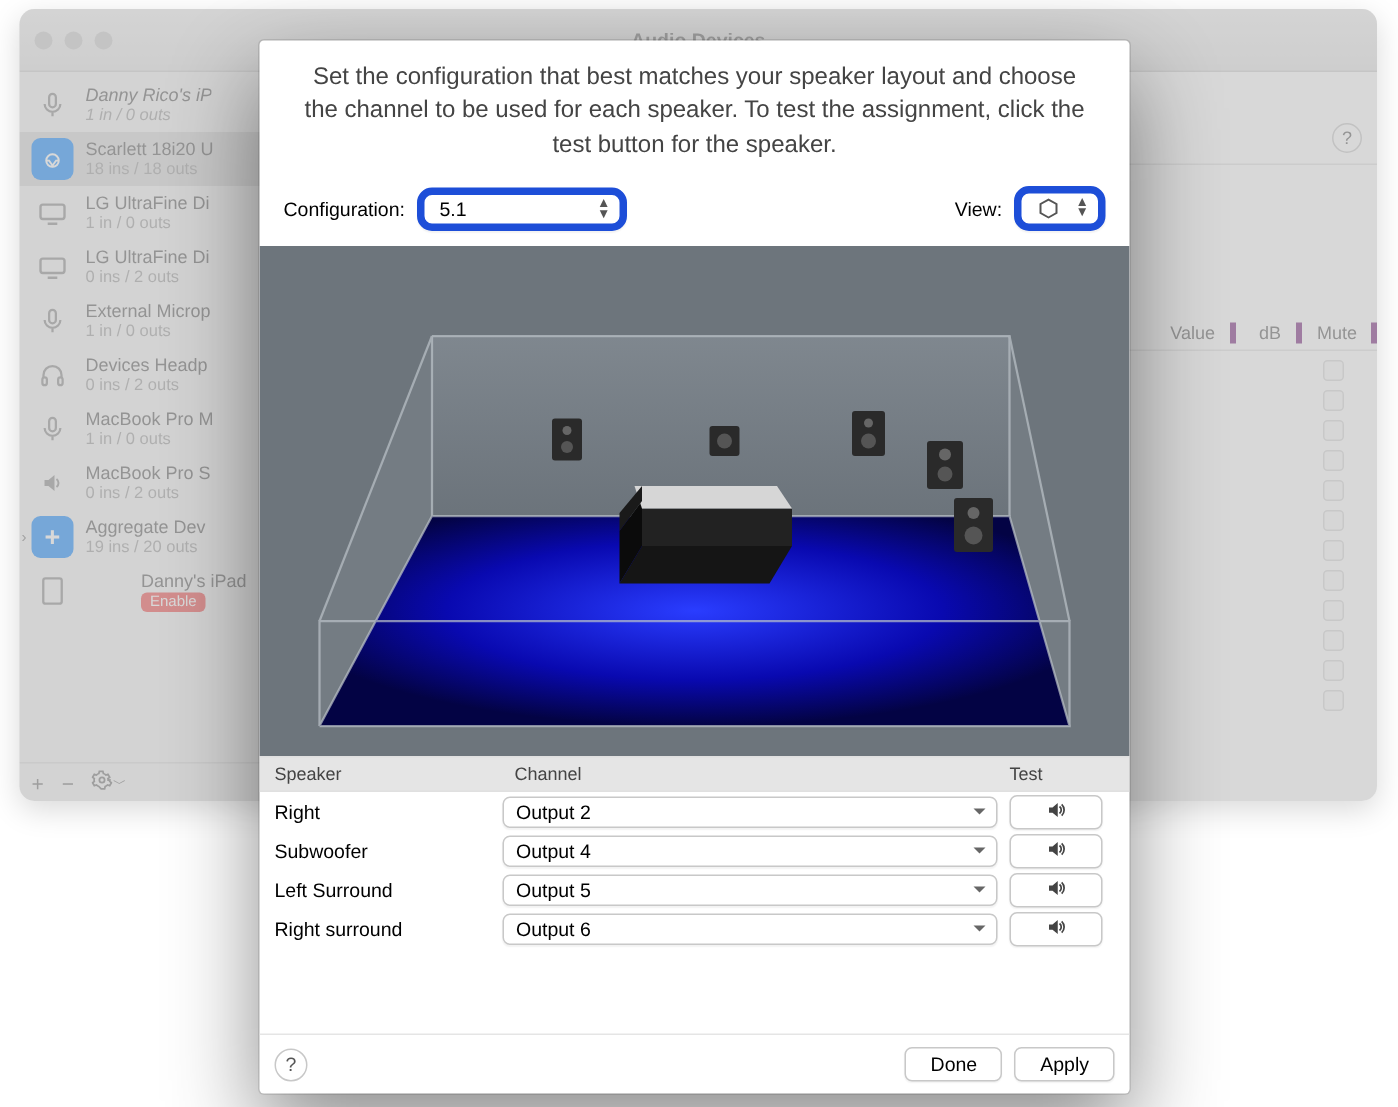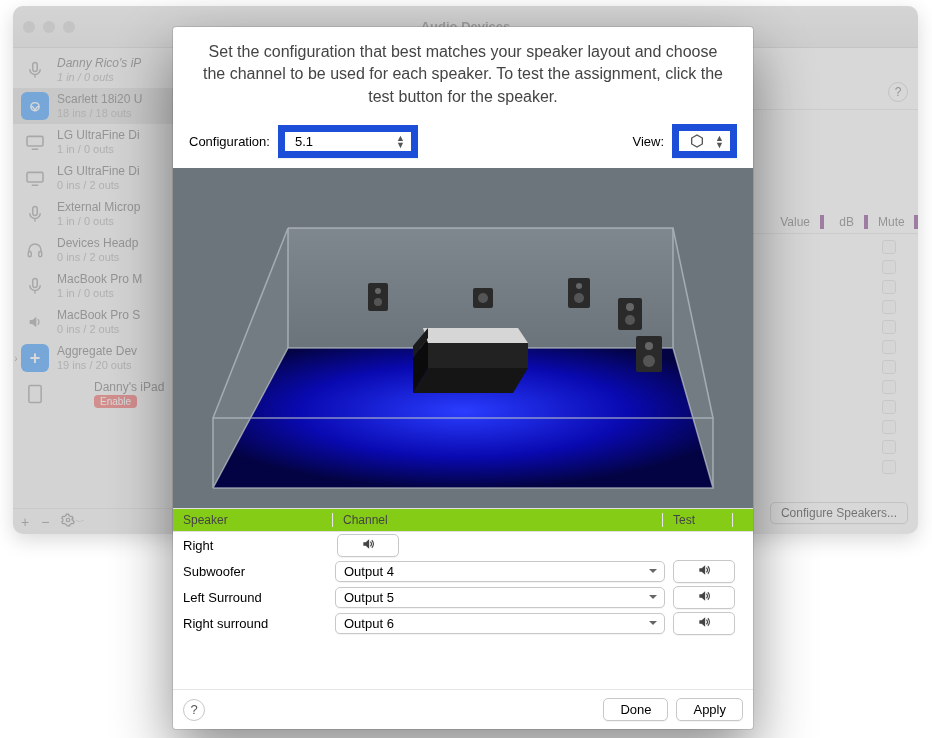--- a/index.html
+++ b/index.html
@@ -181,24 +181,24 @@
 }
 .sheet-toolbar {
   display: flex;
   align-items: center;
   padding: 6px 16px 10px;
   gap: 8px;
   font-size: 13px;
 }
 .popup {
   display: inline-flex;
-  align-items: flex-end;
+  align-items: flex-start;
   justify-content: space-between;
-  border: 7px solid #1d4ed8;
-  border-radius: 0;
+  border: 5px solid #1d4ed8;
+  border-radius: 10px;
   padding: 2px 6px 2px 10px;
   background: #fff;
   font-size: 13px;
   min-width: 140px;
   box-shadow: 0 1px 1px rgba(0,0,0,0.05);
 }
 .popup .arrows {
   font-size: 9px;
   line-height: 7px;
   color: #555;
@@ -221,21 +221,21 @@
   overflow: hidden;
 }
 .st-head {
   display: flex;
   height: 24px;
   align-items: center;
   font-size: 12px;
   color: #444;
   border-bottom: 1px solid #e0e0e0;
   border-top: 1px solid #e0e0e0;
-  background: #84cc16;
+  background: #e5e5e5;
 }
 .st-head > div { padding: 0 10px; border-right: 1px solid #e5e5e5; }
 .col-speaker { width: 160px; }
 .col-channel { flex: 1; }
 .col-test { width: 70px; text-align: left; }
 .col-spacer { width: 14px; border-right: none !important; }
 .st-row {
   display: flex;
   align-items: center;
   height: 26px;
@@ -468,21 +468,20 @@
         <span></span>
         <span></span>
         <span></span>
         <span></span>
         <span></span>
         <span></span>
         <span></span>
         <span></span>
         <span></span>
       </div>
-      <div class="config-speakers-btn">Configure Speakers...</div>
     </div>
   </div>
 </div>
 
 <div class="dim-overlay"></div>
 
 <div class="sheet">
   <div class="sheet-desc">Set the configuration that best matches your speaker layout and choose the channel to be used for each speaker. To test the assignment, click the test button for the speaker.</div>
 
   <div class="sheet-toolbar">
@@ -563,20 +562,23 @@
   <div class="speaker-table">
     <div class="st-head">
       <div class="col-speaker">Speaker</div>
       <div class="col-channel">Channel</div>
       <div class="col-test">Test</div>
       <div class="col-spacer"></div>
     </div>
     <div id="speaker-rows">
         <div class="st-row">
           <div class="col-speaker">Right</div>
+          <div class="col-channel">
+            <div class="channel-select">Output 2</div>
+          </div>
           <div class="col-test">
             <div class="test-btn">
               <span><svg width="18" height="14" viewBox="0 0 24 24" fill="#444">
                   <path d="M4 9v6h4l6 5V4l-6 5H4z"></path>
                   <path d="M16 8a5 5 0 0 1 0 8M18.5 5.5a9 9 0 0 1 0 13" fill="none" stroke="#444" stroke-width="2"></path>
                 </svg></span>
             </div>
           </div>
           <div class="col-spacer"></div>
         </div>

